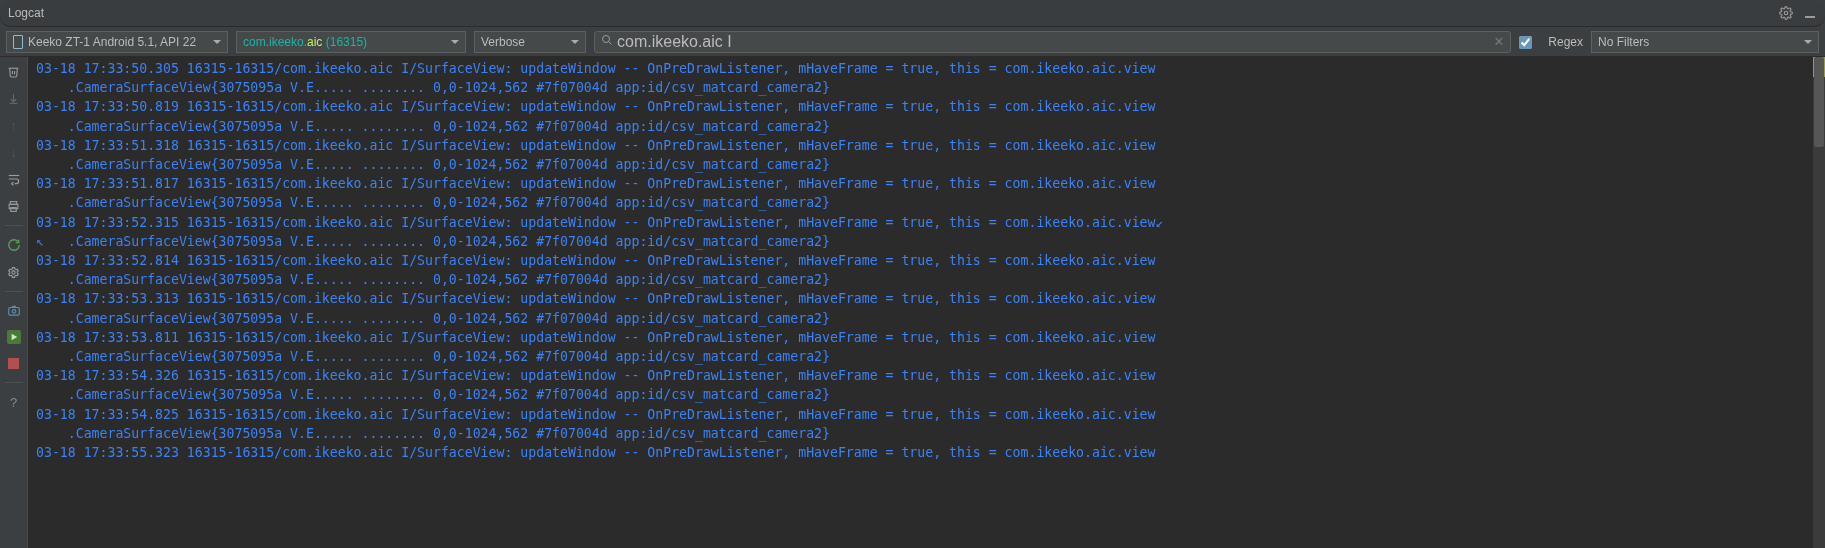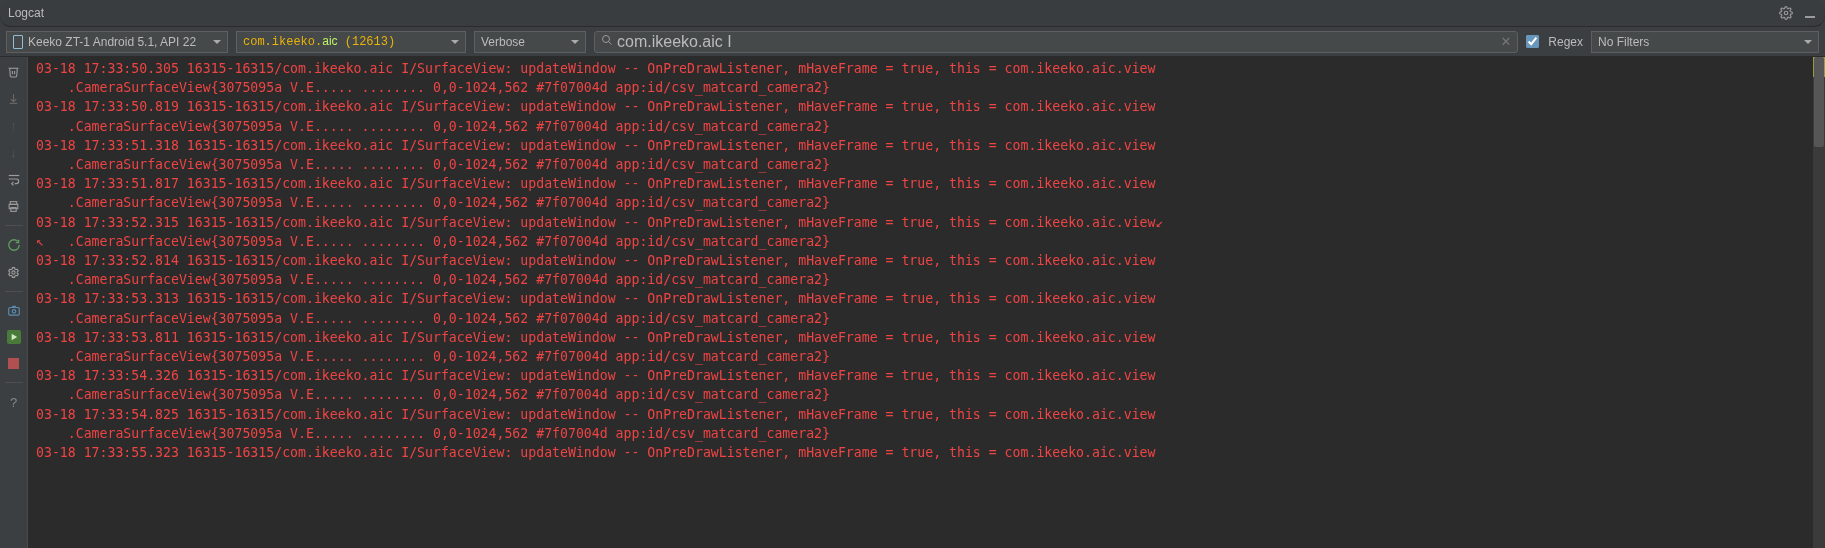--- a/index.html
+++ b/index.html
@@ -63,39 +63,39 @@
     transform: translateY(-50%);
   }
   .combo.device { width: 222px; }
   .combo.pkg { width: 230px; }
   .combo.level { width: 112px; }
   .combo.filter { width: 228px; flex-shrink: 0; }
   .device-icon {
     width: 10px; height: 14px; border: 1px solid #8fbcd6; border-radius: 1px; margin-right: 5px; display: inline-block;
   }
   .pkg-strong { color: #bef264; font-weight: 500; }
-  .pkg-dim { color: #eab308; font-family: Liberation Mono, monospace; }
+  .pkg-dim { color: #14b8a6; }
   .search-wrap {
     flex: 1;
     height: 22px;
     background: #45494a;
     border: 1px solid #5e6060;
     border-radius: 3px;
     display: flex;
     align-items: center;
     padding: 0 6px;
     position: relative;
   }
   .search-icon { color: #9a9a9a; margin-right: 4px; font-size: 12px; }
   .search-input {
     flex: 1; background: transparent; border: none; outline: none;
     color: #bbbbbb; font-size: 16px; font-family: inherit;
   }
   .clear-icon { color: #787878; font-size: 13px; cursor: pointer; }
-  .regex-check { display: flex; align-items: center; gap: 9px; color: #bbbbbb; cursor: pointer; }
+  .regex-check { display: flex; align-items: flex-end; gap: 16px; color: #bbbbbb; cursor: pointer; }
   .regex-check input { accent-color: #6897bb; width: 13px; height: 13px; }
   .body {
     display: flex;
     height: calc(100% - 54px);
   }
   .gutter {
     width: 28px;
     background: #3c3f41;
     border-right: 1px solid #4a4a4a;
     display: flex;
@@ -113,21 +113,21 @@
   .log-area {
     flex: 1;
     background: #2b2b2b;
     position: relative;
     overflow: hidden;
   }
   .log-text {
     font-family: "Menlo", "DejaVu Sans Mono", "Consolas", monospace;
     font-size: 13.2px;
     line-height: 19.2px;
-    color: #ef4444;
+    color: #3b82f6;
     white-space: pre;
     padding: 2px 0 0 8px;
   }
   .scrollbar {
     position: absolute;
     right: 0; top: 0; bottom: 0;
     width: 12px;
     background: #3b3b3b;
   }
   .scrollbar::before {
@@ -162,21 +162,21 @@
   </div>
 </div>
 
 <div class="toolbar">
   <div class="combo device">
     <span class="device-icon"></span>
     <span>Keeko ZT-1 Android 5.1, API 22</span>
   </div>
   <div class="combo pkg">
     <span>
-      <span class="pkg-dim">com.ikeeko.</span><span class="pkg-strong">aic</span><span class="pkg-dim"> (12613)</span>
+      <span class="pkg-dim">com.ikeeko.</span><span class="pkg-strong">aic</span><span class="pkg-dim"> (16315)</span>
     </span>
   </div>
   <div class="combo level">
     <span>Verbose</span>
   </div>
   <div class="search-wrap">
     <span class="search-icon">
       <svg width="12" height="12" viewBox="0 0 24 24" fill="none" stroke="currentColor" stroke-width="2">
           <circle cx="10" cy="10" r="7"></circle>
           <line x1="21" y1="21" x2="15" y2="15"></line>

